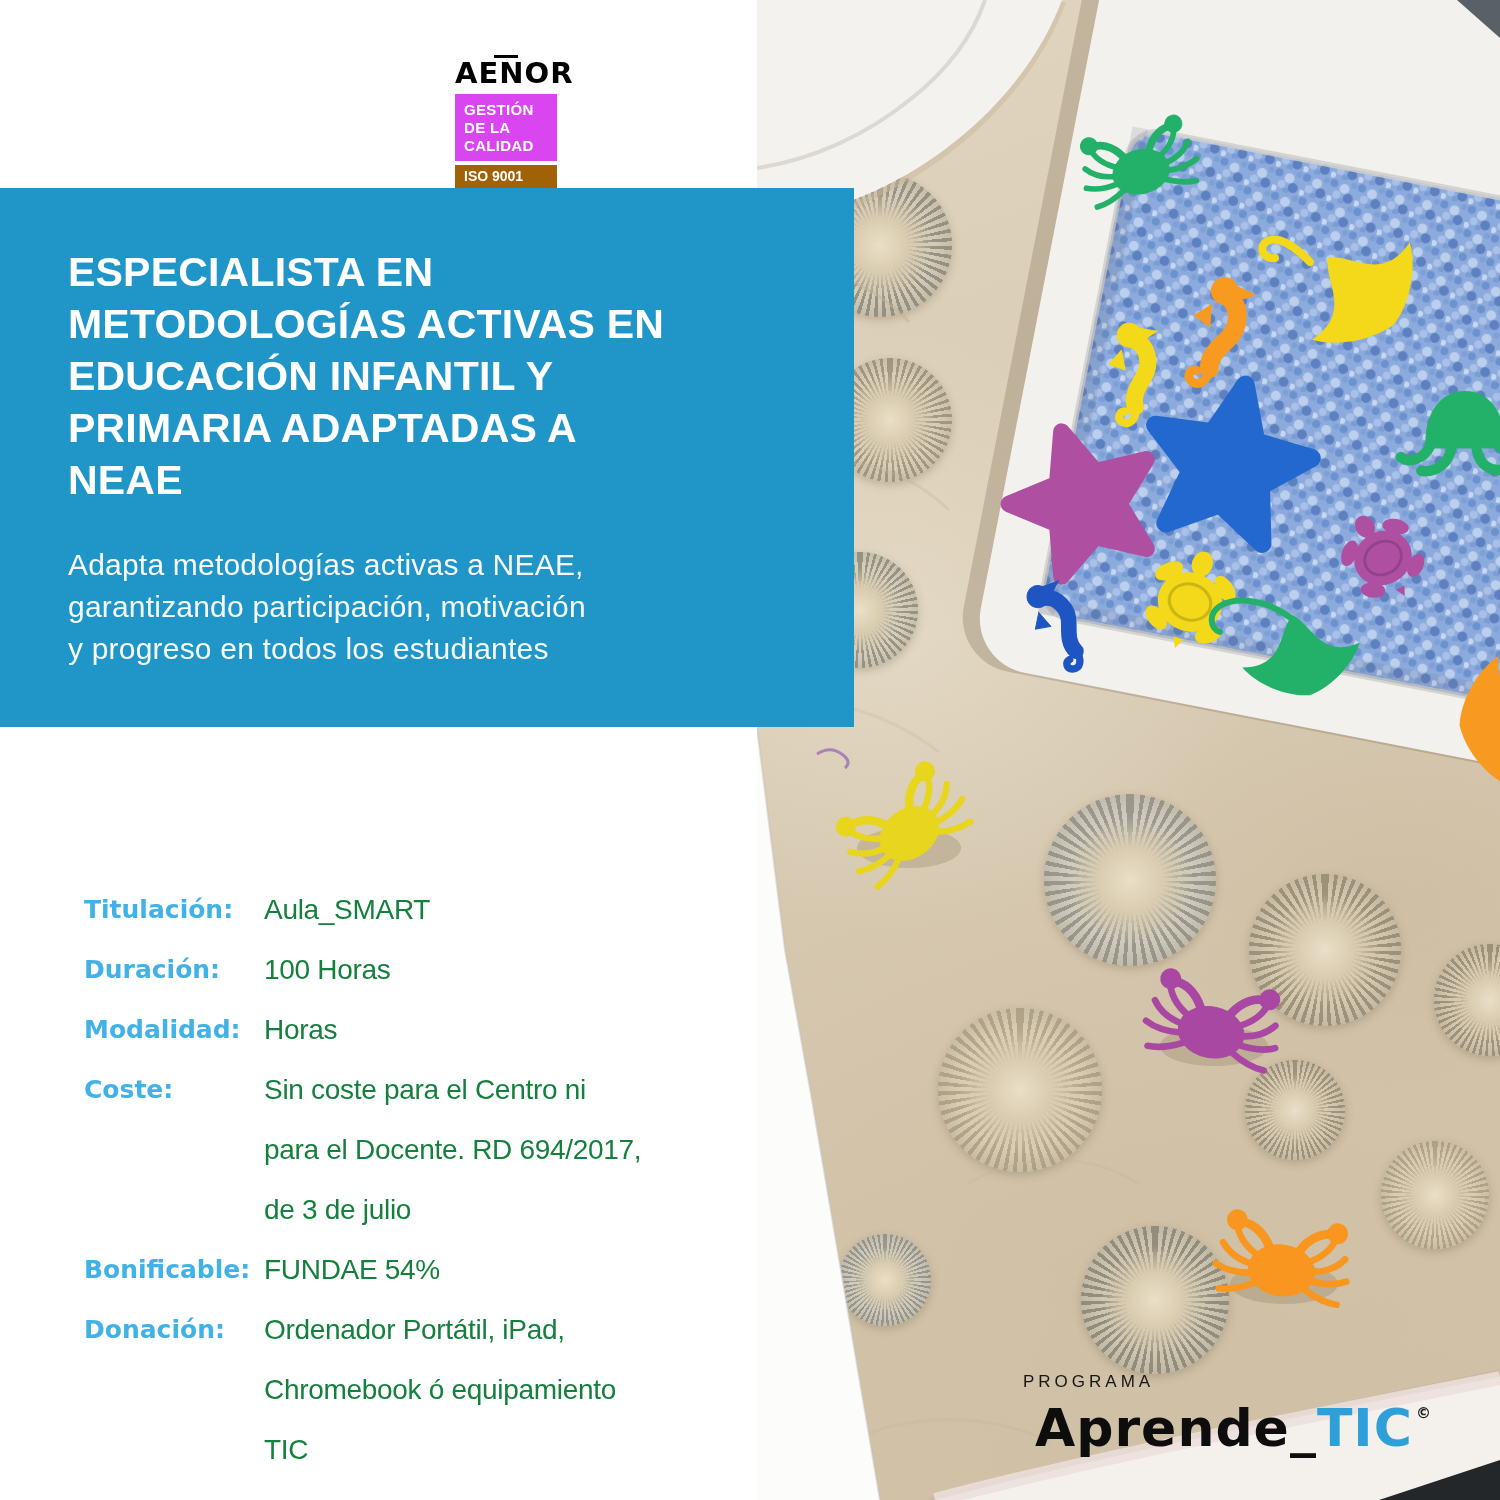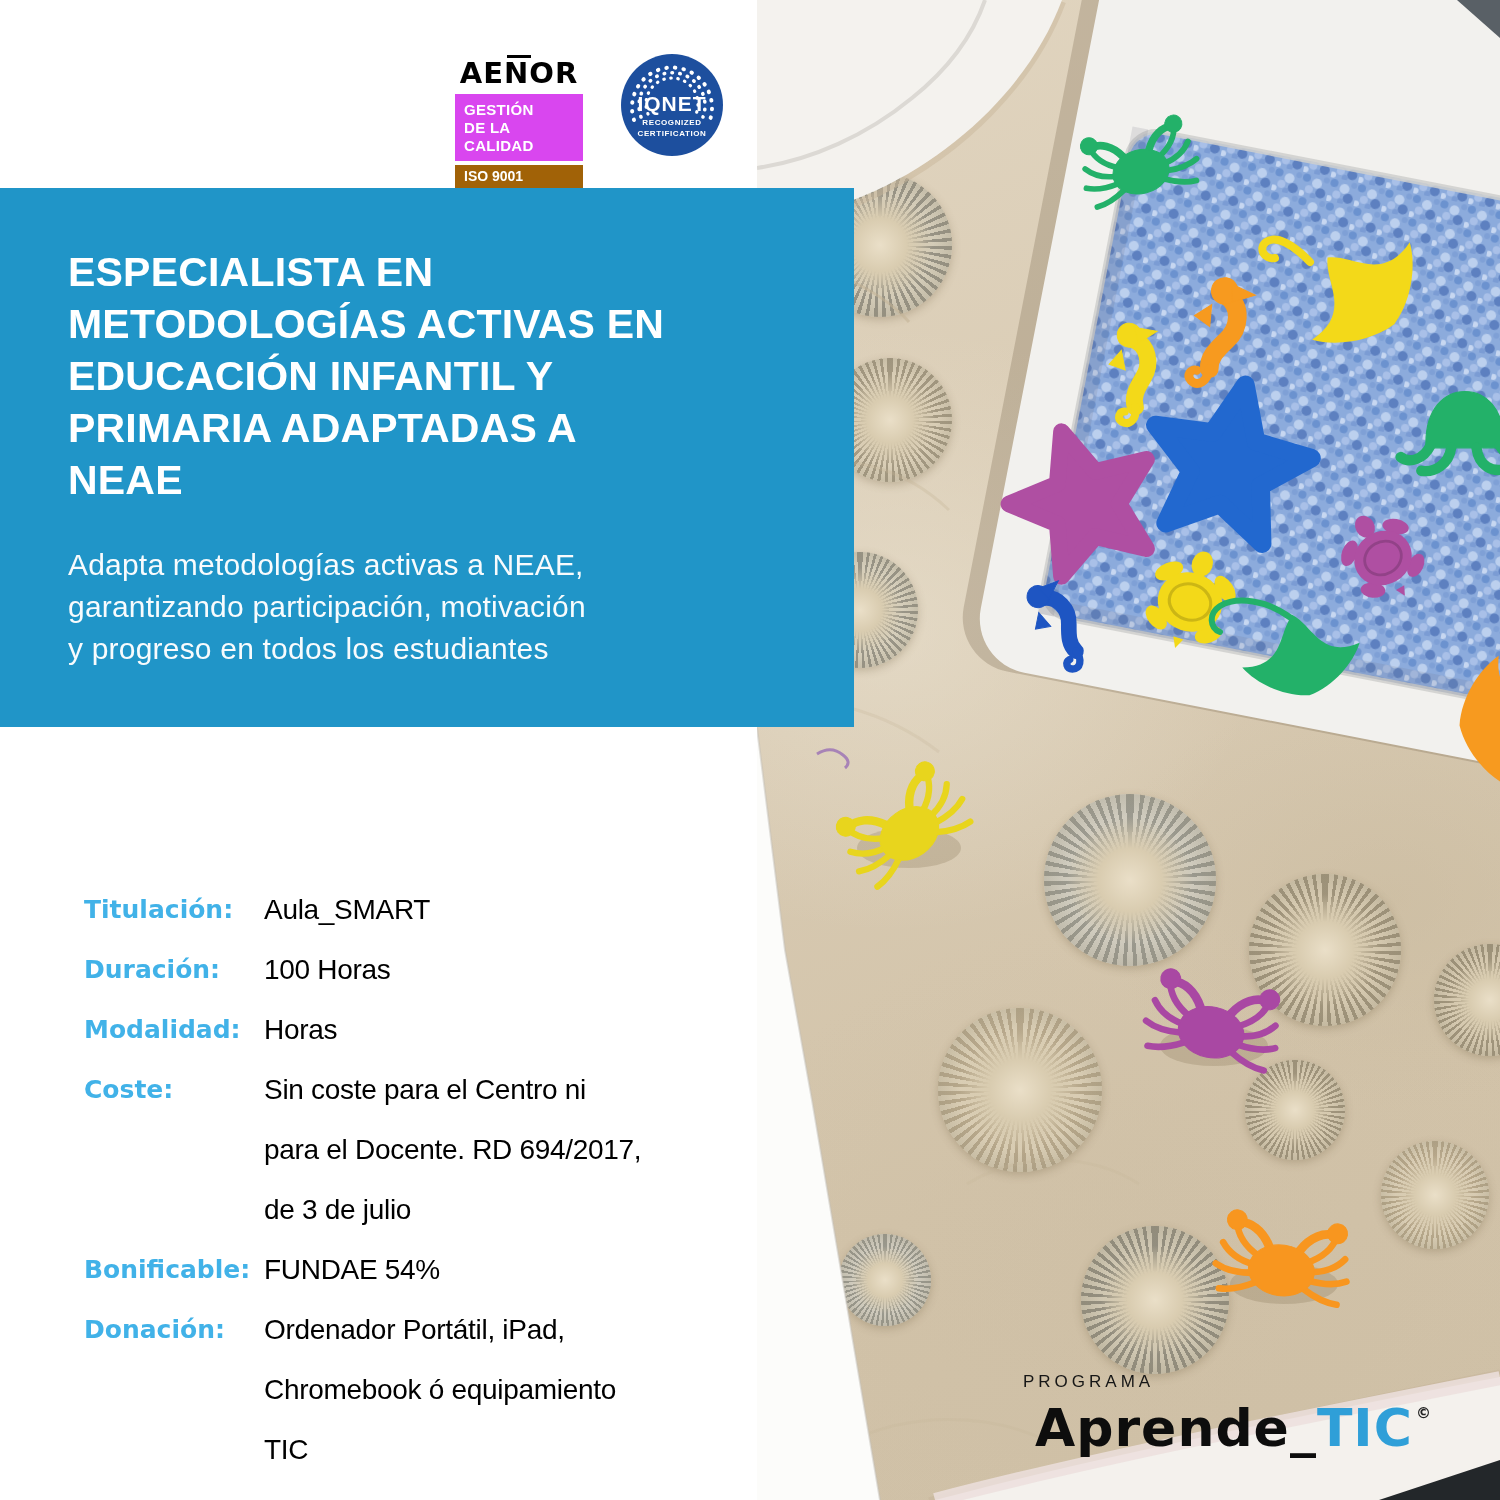--- a/index.html
+++ b/index.html
@@ -1,21 +1,21 @@
 <!DOCTYPE html>
 <html><head>
 <meta charset="utf-8">
 <style>
   html,body{margin:0;padding:0;background:#ffffff;}
   .page{position:relative;width:1500px;height:1500px;background:#ffffff;overflow:hidden;
         font-family:"Liberation Sans", sans-serif;}
 
   
   .cert-row{position:absolute;left:455px;top:48px;display:flex;gap:38px;align-items:flex-start;}
-  .aenor{width:128px;}
+  .aenor{width:102px;}
   .aenor-name{position:relative;font-family:"DejaVu Sans", sans-serif;font-weight:bold;font-size:29px;
               letter-spacing:1px;color:#000;text-align:center;height:46px;line-height:50px;}
   .aenor-macron{position:absolute;top:7px;left:50%;transform:translateX(-50%);width:24px;height:3px;background:#000;}
   .aenor-box{background:#d946ef;color:#fff;padding:7px 9px 6px 9px;font-size:15px;font-weight:bold;
              line-height:18px;letter-spacing:.3px;}
   .aenor-iso{background:#a16207;color:#fff;margin-top:4px;padding:3px 9px 4px 9px;font-size:14px;font-weight:bold;}
   .iqnet{position:relative;width:102px;height:102px;border-radius:50%;background:#1d4f9e;color:#fff;
          text-align:center;margin-top:6px;}
   .iqnet svg{position:absolute;inset:0;}
   .iqnet-name{position:absolute;left:0;right:0;top:38px;font-size:21px;font-weight:bold;letter-spacing:1px;}
@@ -51,48 +51,36 @@
   .hero{position:absolute;left:0;top:188px;width:854px;height:539px;background:#2095c8;z-index:6;
         box-sizing:border-box;padding:58px 40px 0 68px;color:#fff;}
   .hero-title{font-size:41px;line-height:52px;font-weight:bold;letter-spacing:.2px;white-space:pre-line;}
   .hero-subtitle{margin-top:38px;font-size:30px;line-height:42px;font-weight:400;letter-spacing:.2px;
                  white-space:pre-line;opacity:.97;}
 
   
   .details{position:absolute;left:84px;top:880px;width:600px;z-index:6;}
   .detail-row{display:grid;grid-template-columns:180px 1fr;}
   .detail-label{font-family:"DejaVu Sans", sans-serif;font-weight:bold;font-size:25px;line-height:60px;color:#41b2e8;}
-  .detail-value{font-size:28px;line-height:60px;color:#000000;white-space:pre-line;letter-spacing:-.3px;}
+  .detail-value{font-size:28px;line-height:60px;color:#15803d;white-space:pre-line;letter-spacing:-.3px;}
 </style>
 </head>
 <body>
 
 <div class="page">
 
   <div class="cert-row">
     <div class="aenor">
       <div class="aenor-name">
         <span>AENOR</span>
         <span class="aenor-macron"></span>
       </div>
       <div class="aenor-box"><span>GESTIÓN</span><br>
         <span>DE LA CALIDAD</span></div>
       <div class="aenor-iso">ISO 9001</div>
-    </div>
-    <div class="iqnet">
-      <svg viewBox="0 0 102 102">
-        <g fill="none" stroke="#ffffff" stroke-linecap="round">
-          <path d="M13,66 A40,40 0 1 1 89,66" stroke-width="4" stroke-dasharray="0.5 8.2"></path>
-          <path d="M20,63 A33,33 0 1 1 82,63" stroke-width="3.6" stroke-dasharray="0.5 7.4"></path>
-          <path d="M27,60 A26,26 0 1 1 75,60" stroke-width="3.2" stroke-dasharray="0.5 6.6"></path>
-        </g>
-      </svg>
-      <div class="iqnet-name">IQNET</div>
-      <div class="iqnet-sub s1">RECOGNIZED</div>
-      <div class="iqnet-sub s2">CERTIFICATION</div>
     </div>
   </div>
 
   <div class="photo">
 
     <div class="shell gray" style="left:51px;top:173px;width:144px;height:144px;"></div>
     <div class="shell" style="left:71px;top:358px;width:124px;height:124px;"></div>
     <div class="shell gray" style="left:45px;top:552px;width:116px;height:116px;"></div>
     <div class="shell blue" style="left:287px;top:794px;width:172px;height:172px;"></div>
     <div class="shell" style="left:492px;top:874px;width:152px;height:152px;"></div>

